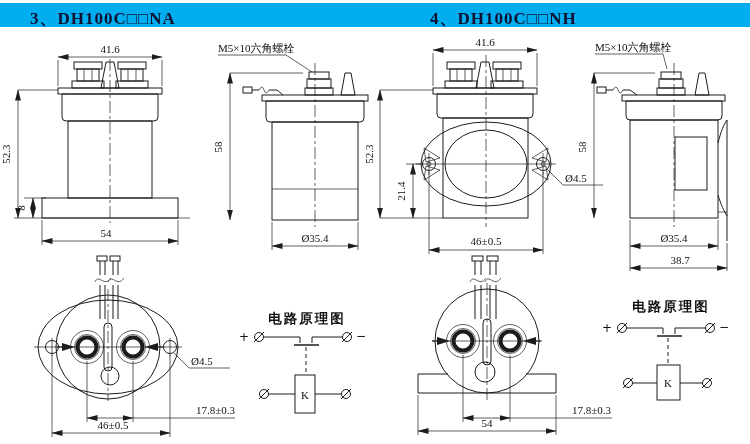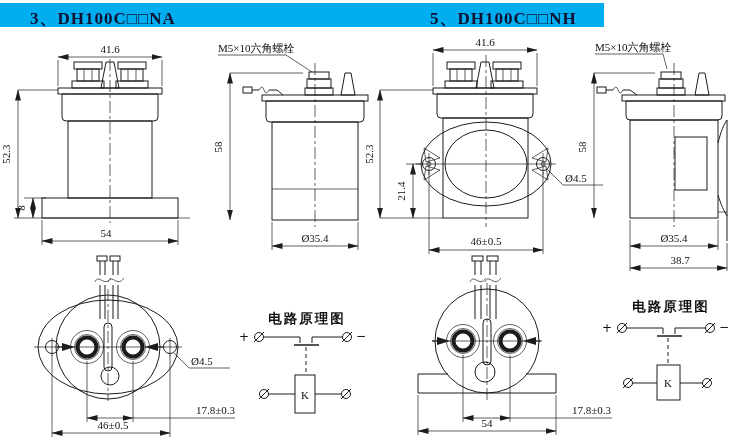--- a/index.html
+++ b/index.html
@@ -1,18 +1,18 @@
 <!DOCTYPE html>
 <html><head>
 <meta charset="utf-8">
 <style>
   html,body{margin:0;padding:0;background:#fff;}
   #page{position:relative;width:750px;height:444px;background:#ffffff;overflow:hidden;
         font-family:"Liberation Serif","DejaVu Serif",serif;}
-  .header-bar{position:absolute;left:0;top:3px;width:604px;height:24px;background:#00aeef;}
+  .header-bar{position:absolute;left:0;top:3px;width:750px;height:24px;background:#00aeef;}
   .hd-title{position:absolute;top:4px;font-size:17px;font-weight:bold;color:#101035;
             font-family:"Liberation Serif","DejaVu Sans",serif;letter-spacing:1px;white-space:nowrap;}
   #hd-left{left:30px;}
   #hd-right{left:430px;}
   svg{position:absolute;left:0;top:27px;}
   .ln{fill:none;stroke:#1c1c1c;stroke-width:1;}
   .thin{fill:none;stroke:#1c1c1c;stroke-width:0.7;}
   .thick{fill:none;stroke:#1c1c1c;stroke-width:1.5;}
   .ring{fill:none;stroke:#1c1c1c;stroke-width:4;}
   .cl{fill:none;stroke:#1c1c1c;stroke-width:0.7;stroke-dasharray:12 3 3 3;}
@@ -24,21 +24,21 @@
   text.ttl{font-family:"Liberation Serif","DejaVu Sans",serif;font-size:13.5px;font-weight:bold;
            letter-spacing:2px;fill:#111;}
   text.sym{font-family:"DejaVu Sans",sans-serif;font-size:12px;fill:#111;}
 </style>
 </head>
 <body>
 
 <div id="page">
   <div class="header-bar" style="background: rgb(0, 174, 239);">
     <span id="hd-left" class="hd-title">3、DH100C□□NA</span>
-    <span id="hd-right" class="hd-title">5、DH100C□□NH</span>
+    <span id="hd-right" class="hd-title">4、DH100C□□NH</span>
   </div>
 
   <svg width="750" height="417" viewBox="0 0 750 417">
     <defs>
       <marker id="ma" markerWidth="12" markerHeight="8" refX="10.5" refY="4" orient="auto-start-reverse" markerUnits="userSpaceOnUse">
         <path d="M0,1 L11,4 L0,7 Z" fill="#1c1c1c"></path>
       </marker>
       <g id="bolt">
         <rect class="ln" x="-14" y="35" width="28" height="7"></rect>
         <rect class="ln" x="-11" y="42" width="22" height="12"></rect>

